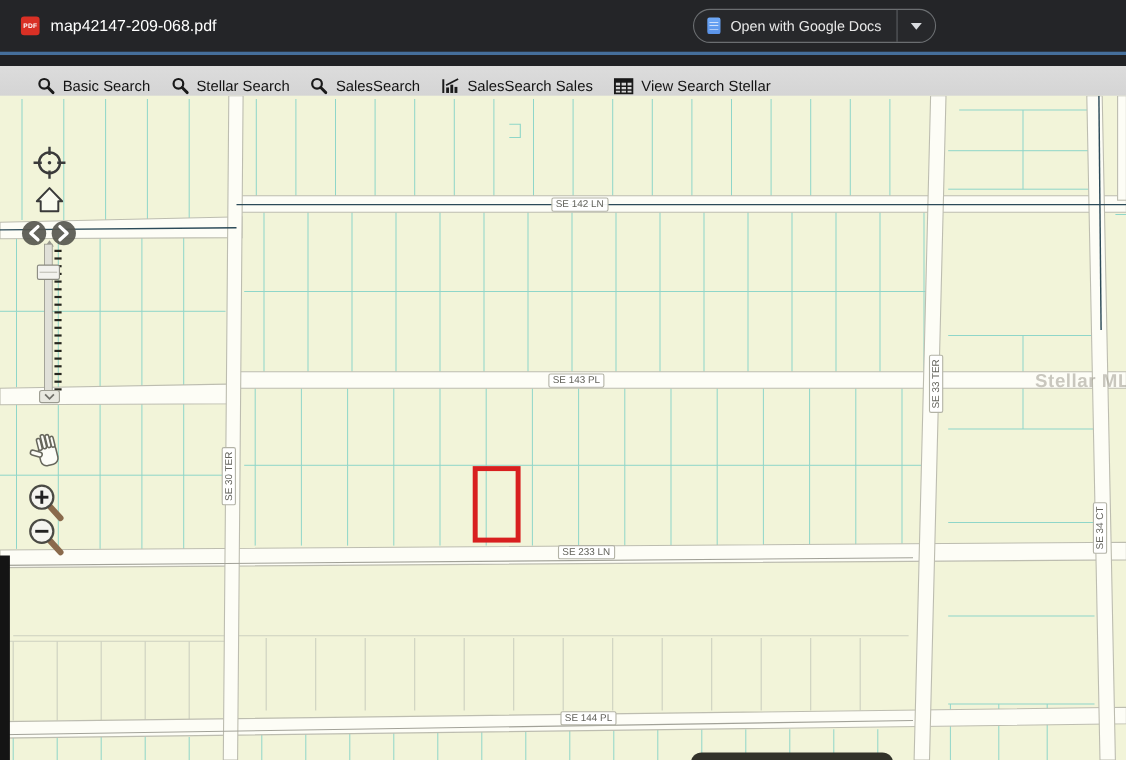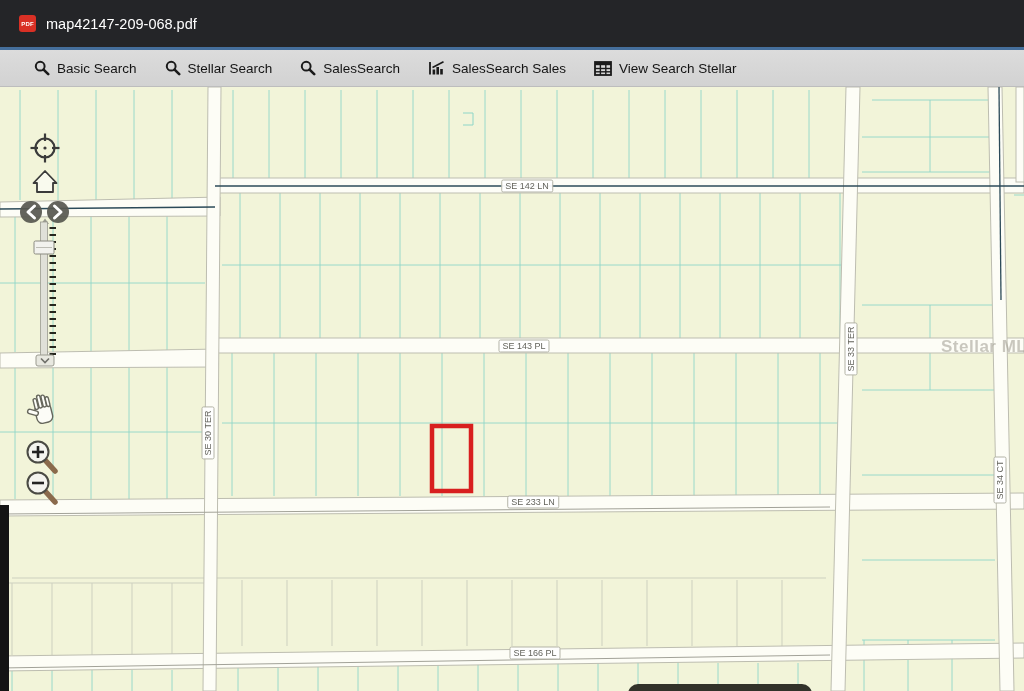--- a/index.html
+++ b/index.html
@@ -31,23 +31,23 @@
   .docs-ic::after{
     content:"";position:absolute;left:2px;top:4px;width:8px;height:7px;
     background:repeating-linear-gradient(#cfe0fb 0 1px,transparent 1px 3px);
   }
   .open-div{width:1px;height:100%;background:#5c5f62;}
   .open-caret{width:34px;height:100%;display:flex;align-items:center;justify-content:center;cursor:pointer;}
   .caret{width:0;height:0;border-left:5px solid transparent;border-right:5px solid transparent;border-top:6px solid #dadce0;}
   .blue-line{position:absolute;left:0;top:47px;width:1024px;height:3px;background:#456f9c;}
   
   .tbar{
-    position:absolute;left:0;top:50px;width:1024px;height:37px;
+    position:absolute;left:0;top:60px;width:1024px;height:37px;
     background:linear-gradient(#dcdcdc,#d2d2d2);border-bottom:1px solid #bdbdbd;
-    display:flex;align-items:center;padding-left:34px;box-sizing:border-box;gap:28px;
+    display:flex;align-items:center;padding-left:34px;box-sizing:border-box;gap:19px;
   }
   .titem{display:flex;align-items:center;gap:7px;color:#141414;font-size:13.5px;cursor:pointer;white-space:nowrap;}
   .titem svg{display:block;}
   
   .map-wrap{position:absolute;left:0;top:87px;width:1024px;height:652px;overflow:hidden;background:#f2f4d9;}
   .map-wrap svg.base{position:absolute;left:0;top:0;}
   .road-label{
     position:absolute;transform:translate(-50%,-50%);
     background:rgba(255,255,255,.95);border:1px solid #b3b3a6;border-radius:2px;
     font-size:9px;color:#63635c;padding:0 3px;line-height:11px;white-space:nowrap;
@@ -61,20 +61,30 @@
     position:absolute;left:628px;top:597px;width:184px;height:10px;
     background:#32322a;border-radius:10px 10px 0 0;
   }
 </style>
 </head>
 <body>
 
 <div class="hdr">
   <div class="pdf-badge">PDF</div>
   <div class="fname">map42147-209-068.pdf</div>
+  <div class="open-btn">
+    <div class="open-main">
+      <span class="docs-ic"></span>
+      <span>Open with Google Docs</span>
+    </div>
+    <div class="open-div"></div>
+    <div class="open-caret">
+      <span class="caret"></span>
+    </div>
+  </div>
 </div>
 <div class="blue-line"></div>
 
 <div class="tbar">
   <div class="titem">
     <span>
       <svg width="16" height="16" viewBox="0 0 16 16">
           <circle cx="6.2" cy="6.2" r="4.4" fill="none" stroke="#1a1a1a" stroke-width="2"></circle>
           <line x1="9.6" y1="9.6" x2="14.2" y2="14.2" stroke="#1a1a1a" stroke-width="2.6" stroke-linecap="round"></line>
         </svg>
@@ -390,20 +400,20 @@
     <g>
       <line x1="45" y1="491" x2="55" y2="502" stroke="#8a6a4c" stroke-width="5.5" stroke-linecap="round"></line>
       <circle cx="38" cy="483" r="10.5" fill="#f4f4ef" stroke="#4a4a44" stroke-width="2"></circle>
       <line x1="32" y1="483" x2="44" y2="483" stroke="#222" stroke-width="2.6"></line>
     </g>
   </svg>
 
   <div class="road-label" style="left:527px;top:99px">SE 142 LN</div>
   <div class="road-label" style="left:524px;top:259px">SE 143 PL</div>
   <div class="road-label" style="left:533px;top:415px">SE 233 LN</div>
-  <div class="road-label" style="left:535px;top:566px">SE 166 PL</div>
+  <div class="road-label" style="left:535px;top:566px">SE 144 PL</div>
   <div class="road-label vertical" style="left:208px;top:346px">SE 30 TER</div>
   <div class="road-label vertical" style="left:851px;top:262px">SE 33 TER</div>
   <div class="road-label vertical" style="left:1000px;top:393px">SE 34 CT</div>
 
   <div class="watermark">Stellar MLS</div>
   <div class="bottom-bar"></div>
 </div>
 
 </body></html>

